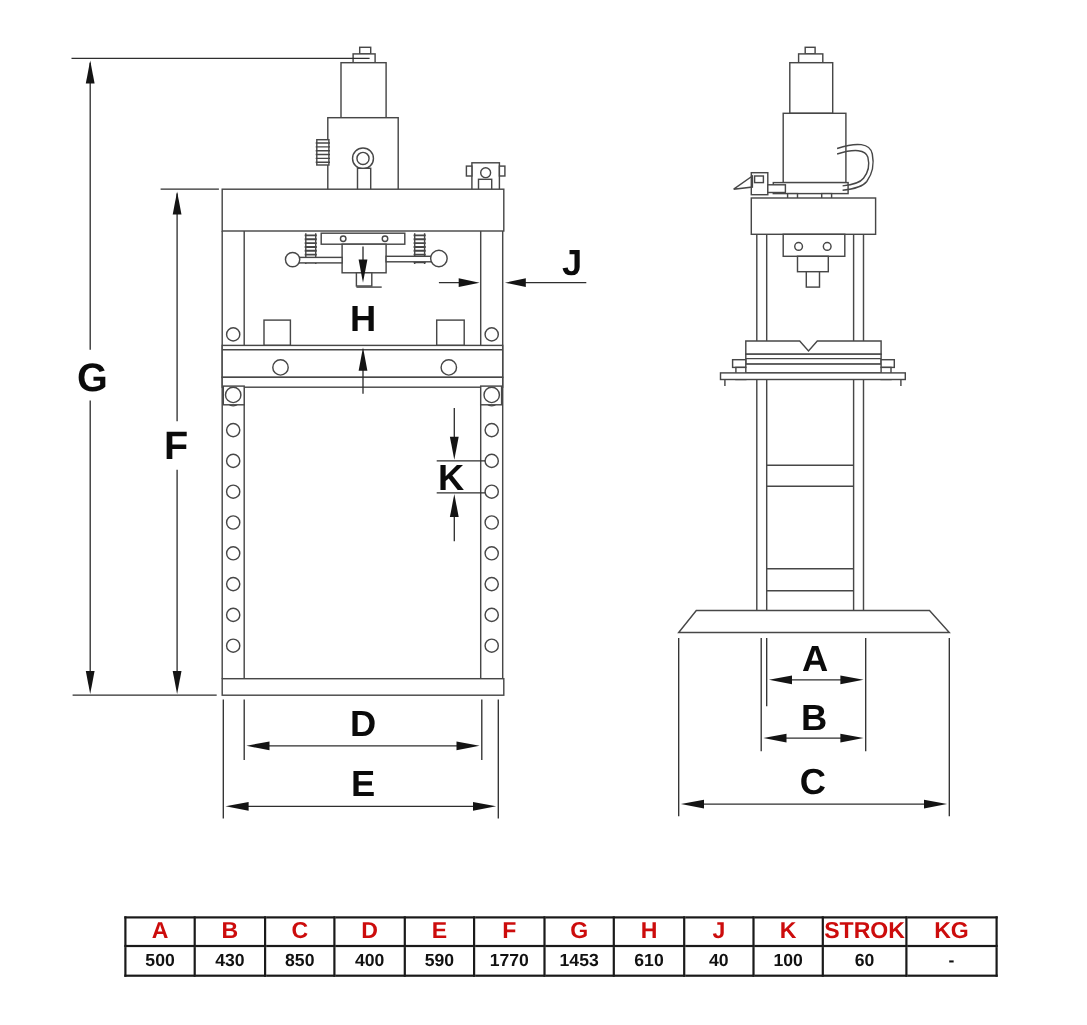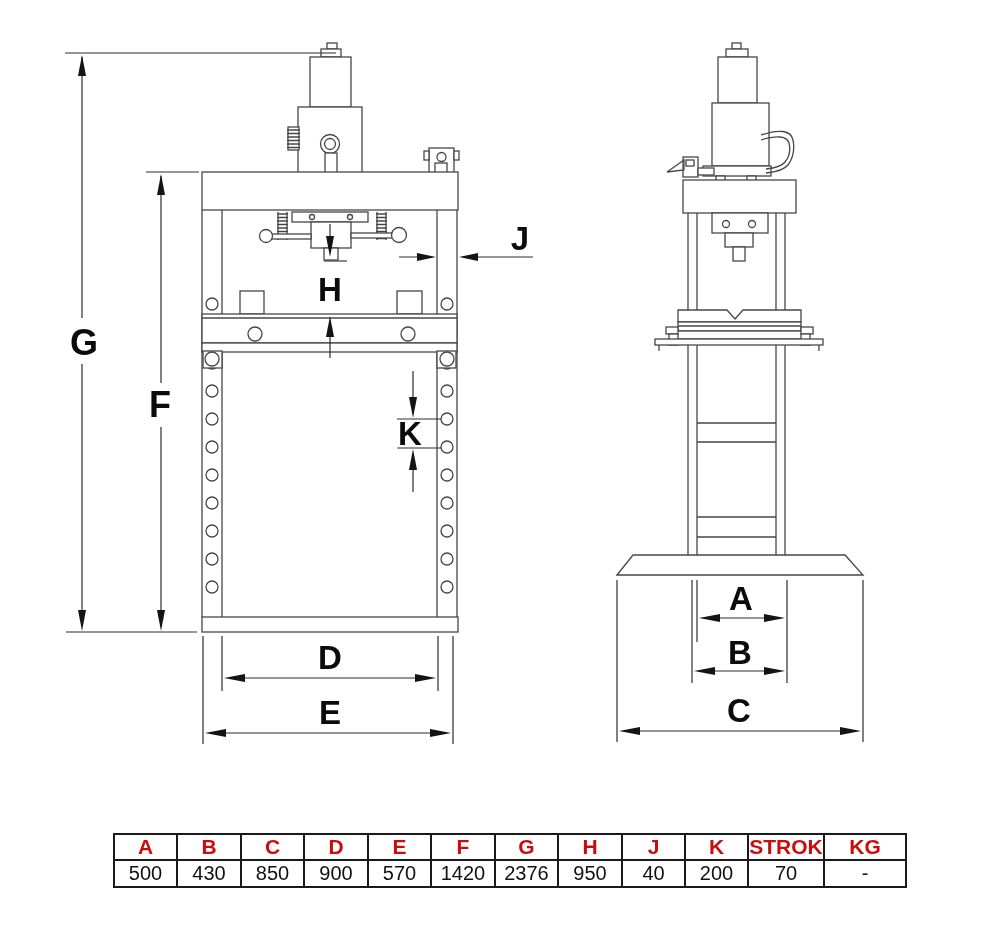--- a/index.html
+++ b/index.html
@@ -11,21 +11,21 @@
   .dim{stroke:#2e2e2e;stroke-width:1.2;fill:none;}
   .arw{fill:#141414;stroke:none;}
   .lbl{font-family:"Liberation Sans",sans-serif;font-weight:bold;font-size:33px;
        fill:#0b0b0b;text-anchor:middle;}
   .lblBig{font-size:36px;}
   table.dims{position:absolute;left:113px;top:833px;border-collapse:collapse;
              table-layout:fixed;background:#ffffff;}
   table.dims th,table.dims td{border:2px solid #1a1a1a;text-align:center;padding:0;
              overflow:hidden;white-space:nowrap;}
   table.dims th{height:23px;font-weight:bold;font-size:21px;color:#cc0c0c;}
-  table.dims td{height:25px;font-weight:normal;font-size:20px;color:#111111;text-align:center;}
+  table.dims td{height:25px;font-weight:bold;font-size:16px;color:#111111;text-align:center;}
 </style>
 </head>
 <body>
 
 <div id="stage">
 
 <svg width="988" height="820" viewBox="0 0 988 820">
 
   <g>
 
@@ -272,26 +272,26 @@
       <th>H</th>
       <th>J</th>
       <th>K</th>
       <th>STROK</th>
       <th>KG</th>
     </tr>
     <tr>
       <td>500</td>
       <td>430</td>
       <td>850</td>
-      <td>900</td>
-      <td>570</td>
-      <td>1420</td>
-      <td>2376</td>
-      <td>950</td>
+      <td>400</td>
+      <td>590</td>
+      <td>1770</td>
+      <td>1453</td>
+      <td>610</td>
       <td>40</td>
-      <td>200</td>
-      <td>70</td>
+      <td>100</td>
+      <td>60</td>
       <td>-</td>
     </tr>
   </tbody>
 </table>
 
 </div>
 
 </body></html>

